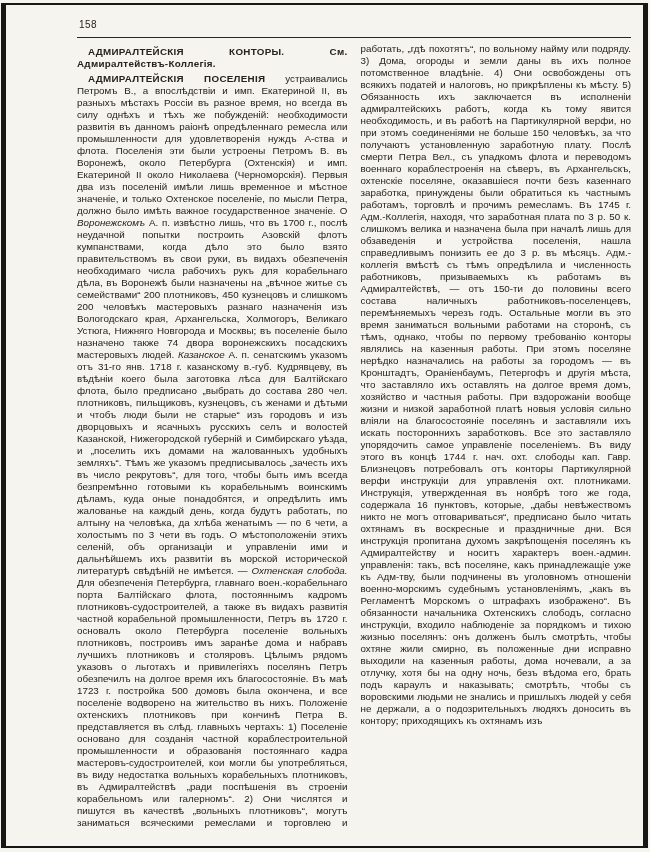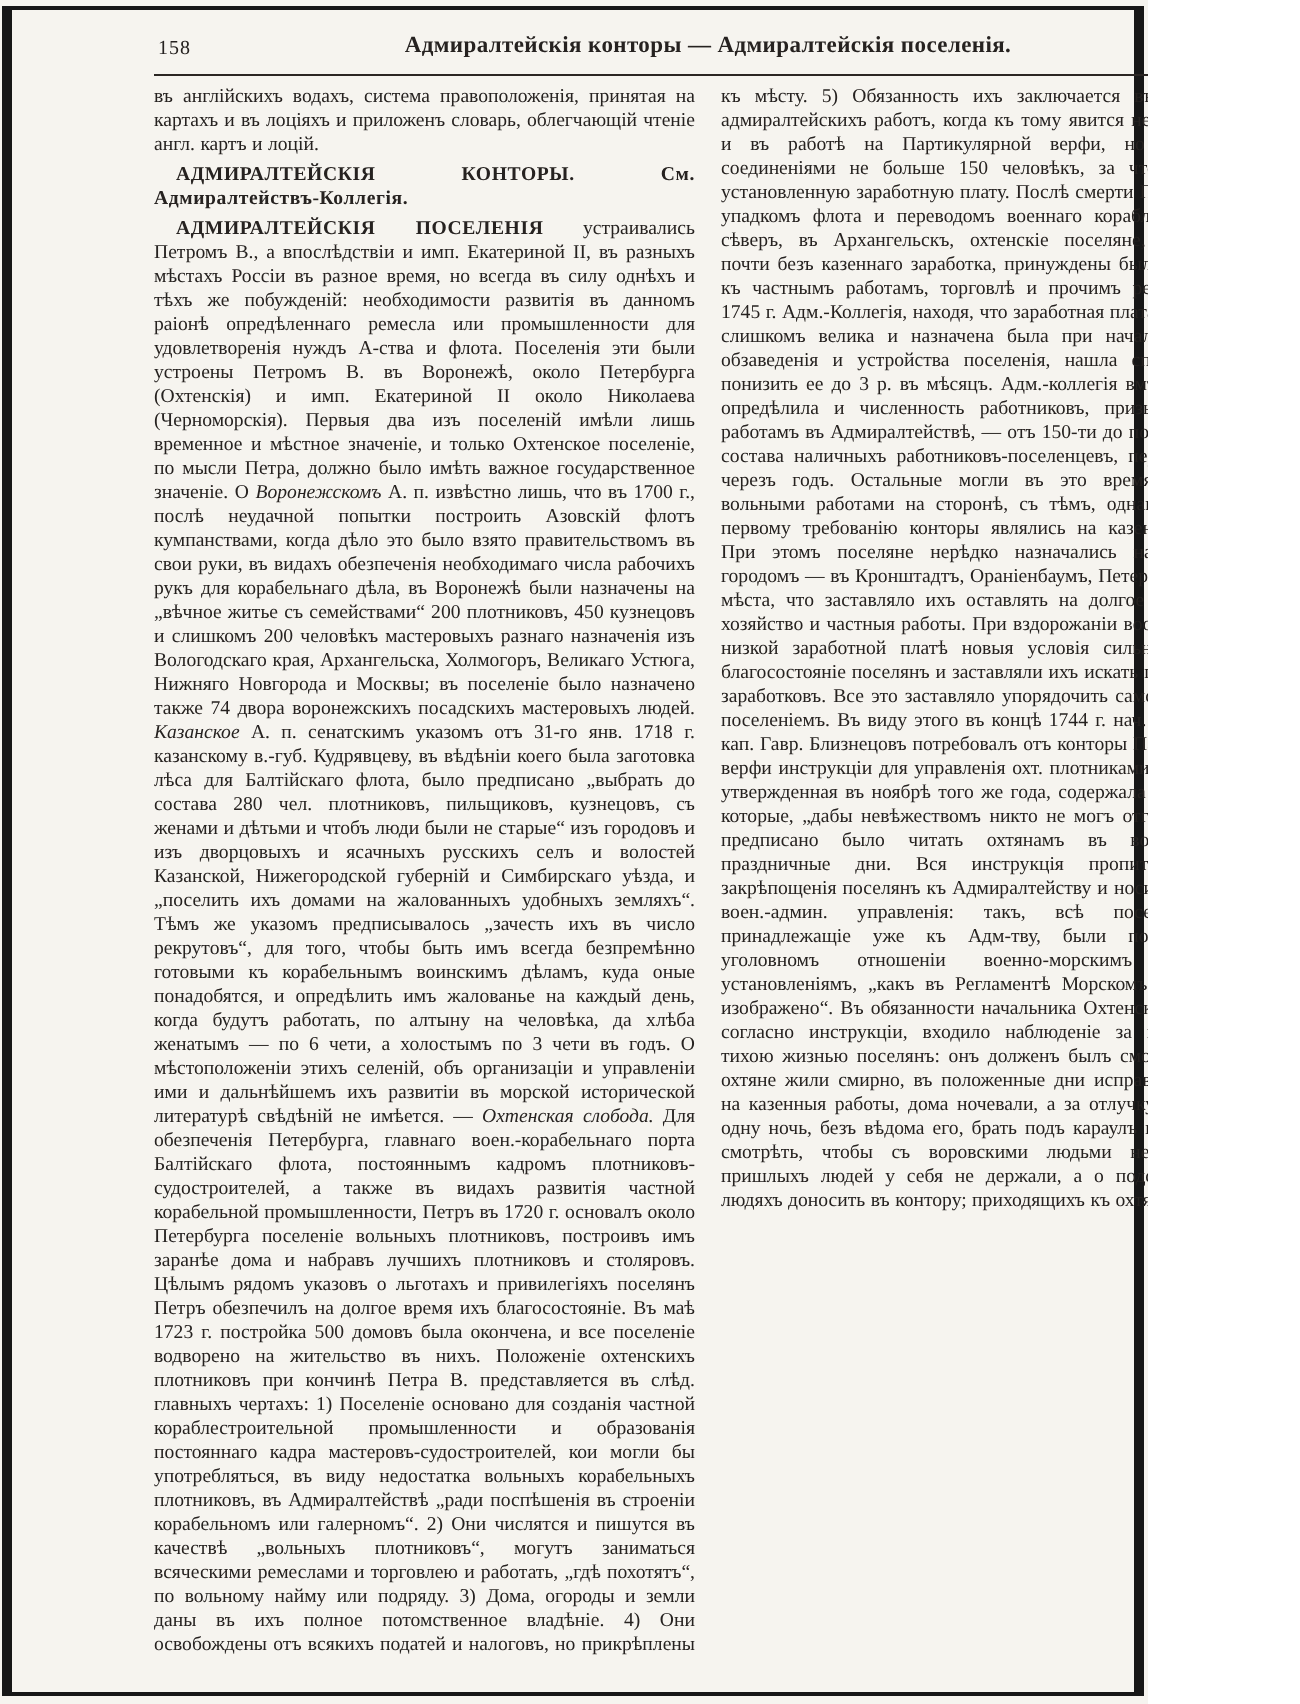--- a/index.html
+++ b/index.html
@@ -1,19 +1,19 @@
 <!DOCTYPE html>
 <html><head>
 <meta charset="utf-8">
 <style>
   html,body { margin:0; padding:0; background:#ffffff; }
   .page {
-    position:relative; width:574px; height:852px;
+    position:relative; width:650px; height:852px;
     background:#f6f4ef; overflow:hidden;
-    font-family:Liberation Serif, serif; color:#262220;
+    font-family:Liberation Sans, sans-serif; color:#262220;
   }
   .scan-frame {
     position:absolute; left:1px; top:3px; right:2px; bottom:4px;
     border:2px solid #171717; border-left-width:5px; border-right-width:5px;
     pointer-events:none;
   }
   .content { position:absolute; left:77px; top:17px; width:554px; }
   .header { position:relative; height:17px; }
   .pagenum { position:absolute; left:2px; top:2px; font-size:10px; letter-spacing:0.5px; }
   .running-head {
@@ -34,22 +34,20 @@
   .i { font-style:italic;margin-top:41px; }
 </style>
 </head>
 <body>
 
 <div class="page">
   <div class="scan-frame"></div>
   <div class="content">
     <div class="header">
       <span class="pagenum">158</span>
-      <div class="running-head">Адмиралтейскія конторы — Адмиралтейскія поселенія.</div>
     </div>
     <hr class="head-rule">
     <div class="columns">
-        <p class="para noindent"><span>въ англійскихъ водахъ, система правоположенія, принятая на картахъ и въ лоціяхъ и приложенъ словарь, облегчающій чтеніе англ. картъ и лоцій.</span></p>
         <p class="para entry"><span class="b">АДМИРАЛТЕЙСКІЯ КОНТОРЫ. См. Адмиралтействъ-Коллегія.</span></p>
         <p class="para entry"><span class="b">АДМИРАЛТЕЙСКІЯ ПОСЕЛЕНІЯ</span><span> устраивались Петромъ В., а впослѣдствіи и имп. Екатериной II, въ разныхъ мѣстахъ Россіи въ разное время, но всегда въ силу однѣхъ и тѣхъ же побужденій: необходимости развитія въ данномъ раіонѣ опредѣленнаго ремесла или промышленности для удовлетворенія нуждъ А-ства и флота. Поселенія эти были устроены Петромъ В. въ Воронежѣ, около Петербурга (Охтенскія) и имп. Екатериной II около Николаева (Черноморскія). Первыя два изъ поселеній имѣли лишь временное и мѣстное значеніе, и только Охтенское поселеніе, по мысли Петра, должно было имѣть важное государственное значеніе. О </span><span class="i">Воронежскомъ</span><span> А. п. извѣстно лишь, что въ 1700 г., послѣ неудачной попытки построить Азовскій флотъ кумпанствами, когда дѣло это было взято правительствомъ въ свои руки, въ видахъ обезпеченія необходимаго числа рабочихъ рукъ для корабельнаго дѣла, въ Воронежѣ были назначены на „вѣчное житье съ семействами“ 200 плотниковъ, 450 кузнецовъ и слишкомъ 200 человѣкъ мастеровыхъ разнаго назначенія изъ Вологодскаго края, Архангельска, Холмогоръ, Великаго Устюга, Нижняго Новгорода и Москвы; въ поселеніе было назначено также 74 двора воронежскихъ посадскихъ мастеровыхъ людей. </span><span class="i">Казанское</span><span> А. п. сенатскимъ указомъ отъ 31-го янв. 1718 г. казанскому в.-губ. Кудрявцеву, въ вѣдѣніи коего была заготовка лѣса для Балтійскаго флота, было предписано „выбрать до состава 280 чел. плотниковъ, пильщиковъ, кузнецовъ, съ женами и дѣтьми и чтобъ люди были не старые“ изъ городовъ и изъ дворцовыхъ и ясачныхъ русскихъ селъ и волостей Казанской, Нижегородской губерній и Симбирскаго уѣзда, и „поселить ихъ домами на жалованныхъ удобныхъ земляхъ“. Тѣмъ же указомъ предписывалось „зачесть ихъ въ число рекрутовъ“, для того, чтобы быть имъ всегда безпремѣнно готовыми къ корабельнымъ воинскимъ дѣламъ, куда оные понадобятся, и опредѣлить имъ жалованье на каждый день, когда будутъ работать, по алтыну на человѣка, да хлѣба женатымъ — по 6 чети, а холостымъ по 3 чети въ годъ. О мѣстоположеніи этихъ селеній, объ организаціи и управленіи ими и дальнѣйшемъ ихъ развитіи въ морской исторической литературѣ свѣдѣній не имѣется. — </span><span class="i">Охтенская слобода.</span><span> Для обезпеченія Петербурга, главнаго воен.-корабельнаго порта Балтійскаго флота, постояннымъ кадромъ плотниковъ-судостроителей, а также въ видахъ развитія частной корабельной промышленности, Петръ въ 1720 г. основалъ около Петербурга поселеніе вольныхъ плотниковъ, построивъ имъ заранѣе дома и набравъ лучшихъ плотниковъ и столяровъ. Цѣлымъ рядомъ указовъ о льготахъ и привилегіяхъ поселянъ Петръ обезпечилъ на долгое время ихъ благосостояніе. Въ маѣ 1723 г. постройка 500 домовъ была окончена, и все поселеніе водворено на жительство въ нихъ. Положеніе охтенскихъ плотниковъ при кончинѣ Петра В. представляется въ слѣд. главныхъ чертахъ: 1) Поселеніе основано для созданія частной кораблестроительной промышленности и образованія постояннаго кадра мастеровъ-судостроителей, кои могли бы употребляться, въ виду недостатка вольныхъ корабельныхъ плотниковъ, въ Адмиралтействѣ „ради поспѣшенія въ строеніи корабельномъ или галерномъ“. 2) Они числятся и пишутся въ качествѣ „вольныхъ плотниковъ“, могутъ заниматься всяческими ремеслами и торговлею и работать, „гдѣ похотятъ“, по вольному найму или подряду. 3) Дома, огороды и земли даны въ ихъ полное потомственное владѣніе. 4) Они освобождены отъ всякихъ податей и налоговъ, но прикрѣплены къ мѣсту. 5) Обязанность ихъ заключается въ исполненіи адмиралтейскихъ работъ, когда къ тому явится необходимость, и въ работѣ на Партикулярной верфи, но при этомъ соединеніями не больше 150 человѣкъ, за что получаютъ установленную заработную плату. Послѣ смерти Петра Вел., съ упадкомъ флота и переводомъ военнаго кораблестроенія на сѣверъ, въ Архангельскъ, охтенскіе поселяне, оказавшіеся почти безъ казеннаго заработка, принуждены были обратиться къ частнымъ работамъ, торговлѣ и прочимъ ремесламъ. Въ 1745 г. Адм.-Коллегія, находя, что заработная плата по 3 р. 50 к. слишкомъ велика и назначена была при началѣ лишь для обзаведенія и устройства поселенія, нашла справедливымъ понизить ее до 3 р. въ мѣсяцъ. Адм.-коллегія вмѣстѣ съ тѣмъ опредѣлила и численность работниковъ, призываемыхъ къ работамъ въ Адмиралтействѣ, — отъ 150-ти до половины всего состава наличныхъ работниковъ-поселенцевъ, перемѣняемыхъ черезъ годъ. Остальные могли въ это время заниматься вольными работами на сторонѣ, съ тѣмъ, однако, чтобы по первому требованію конторы являлись на казенныя работы. При этомъ поселяне нерѣдко назначались на работы за городомъ — въ Кронштадтъ, Ораніенбаумъ, Петергофъ и другія мѣста, что заставляло ихъ оставлять на долгое время домъ, хозяйство и частныя работы. При вздорожаніи вообще жизни и низкой заработной платѣ новыя условія сильно вліяли на благосостояніе поселянъ и заставляли ихъ искать постороннихъ заработковъ. Все это заставляло упорядочить самое управленіе поселеніемъ. Въ виду этого въ концѣ 1744 г. нач. охт. слободы кап. Гавр. Близнецовъ потребовалъ отъ конторы Партикулярной верфи инструкціи для управленія охт. плотниками. Инструкція, утвержденная въ ноябрѣ того же года, содержала 16 пунктовъ, которые, „дабы невѣжествомъ никто не могъ отговариваться“, предписано было читать охтянамъ въ воскресные и праздничные дни. Вся инструкція пропитана духомъ закрѣпощенія поселянъ къ Адмиралтейству и носитъ характеръ воен.-админ. управленія: такъ, всѣ поселяне, какъ принадлежащіе уже къ Адм-тву, были подчинены въ уголовномъ отношеніи военно-морскимъ судебнымъ установленіямъ, „какъ въ Регламентѣ Морскомъ о штрафахъ изображено“. Въ обязанности начальника Охтенскихъ слободъ, согласно инструкціи, входило наблюденіе за порядкомъ и тихою жизнью поселянъ: онъ долженъ былъ смотрѣть, чтобы охтяне жили смирно, въ положенные дни исправно выходили на казенныя работы, дома ночевали, а за отлучку, хотя бы на одну ночь, безъ вѣдома его, брать подъ караулъ и наказывать; смотрѣть, чтобы съ воровскими людьми не знались и пришлыхъ людей у себя не держали, а о подозрительныхъ людяхъ доносить въ контору; приходящихъ къ охтянамъ изъ</span></p>
       </div>
   </div>
 </div>
 
 </body></html>

